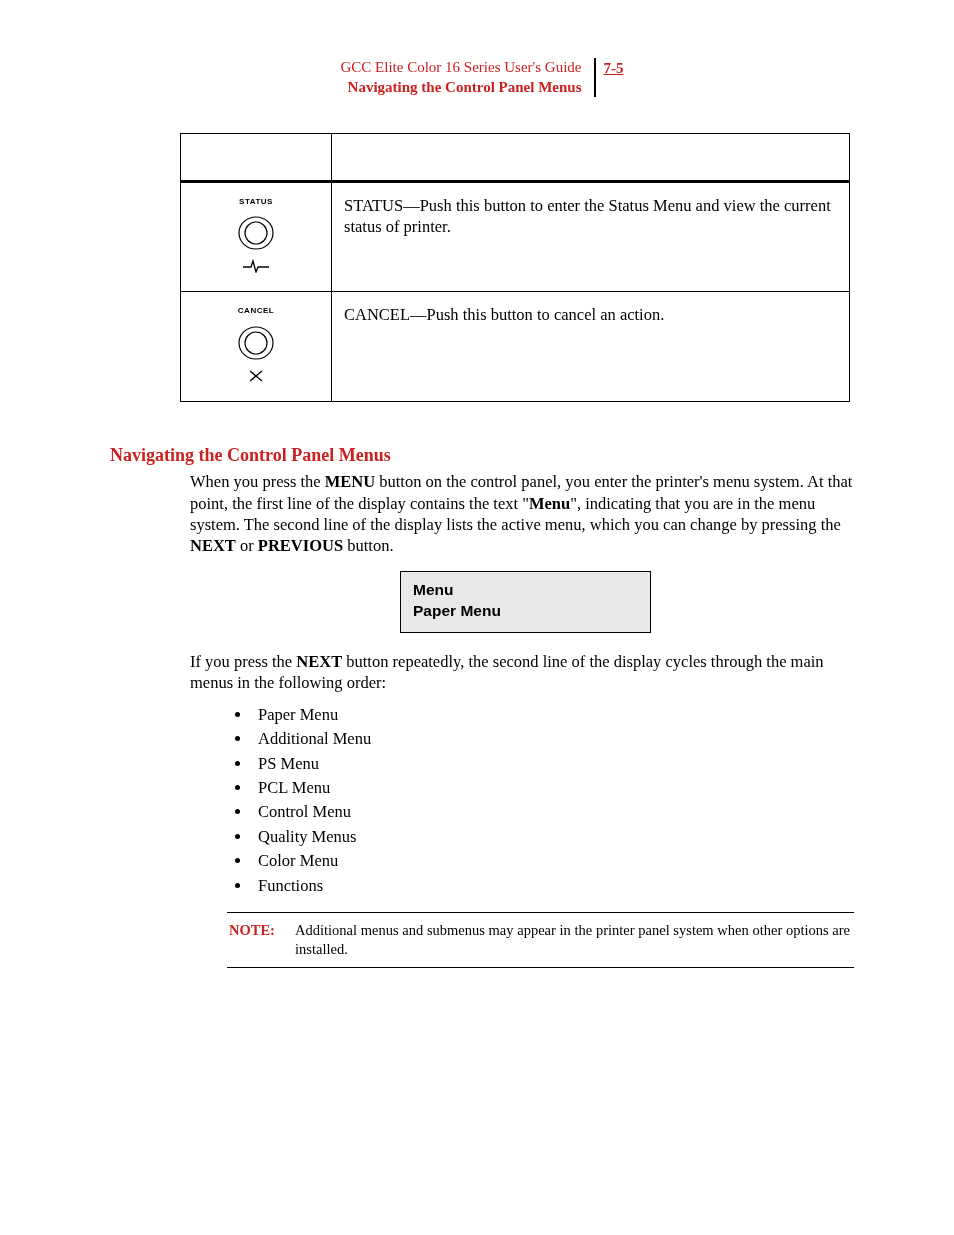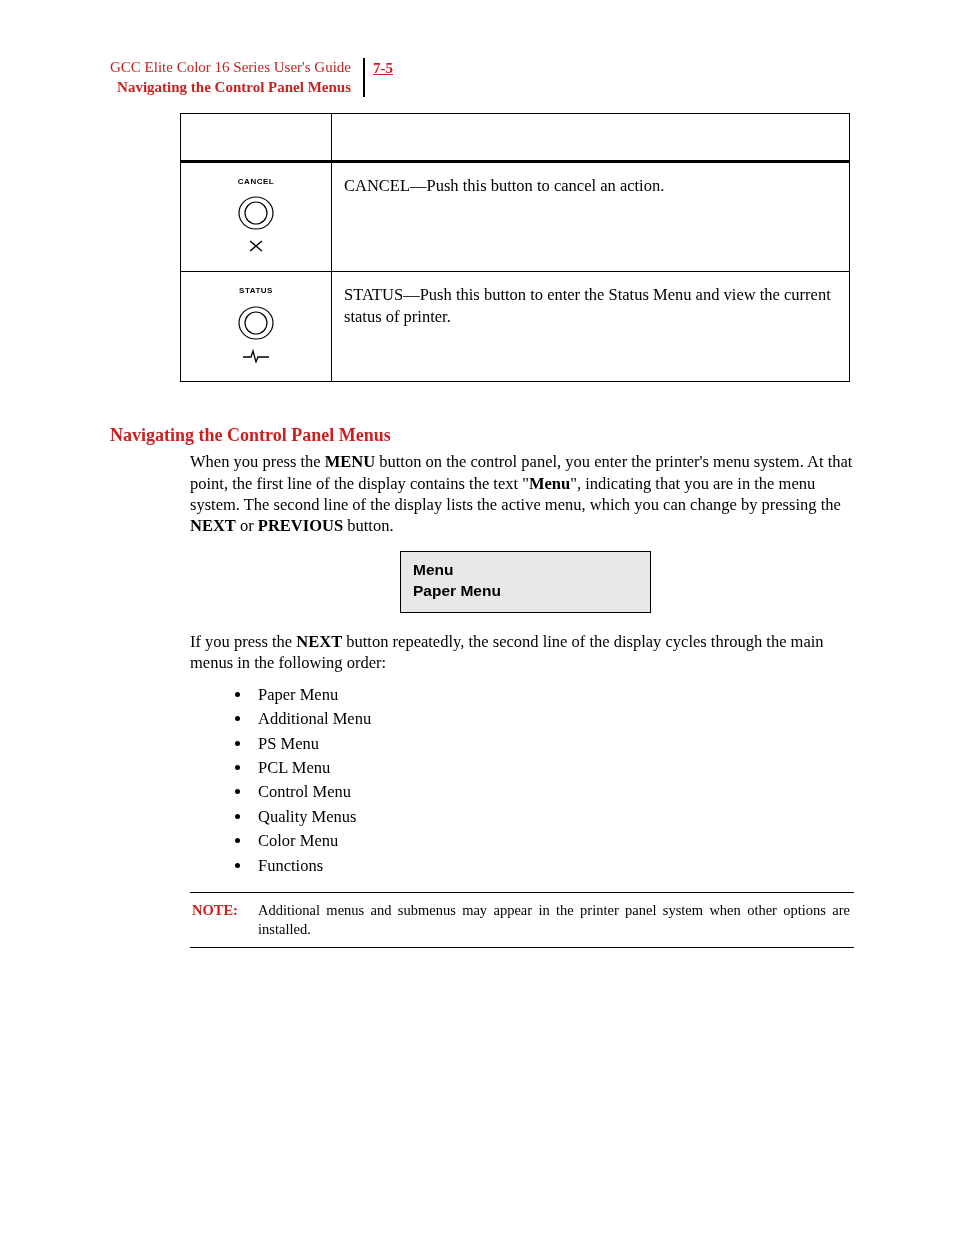--- a/index.html
+++ b/index.html
@@ -10,22 +10,22 @@
     color: #000;
     background: #fff;
     width: 954px;
     line-height: 1.3;
   }
   .page {
     padding: 58px 100px 60px 110px;
   }
   .header {
     display: flex;
-    justify-content: flex-start;
-    margin-bottom: 16px;
+    justify-content: center;
+    margin-bottom: 36px;
   }
   .header-block {
     display: flex;
     align-items: center;
     font-size: 15px;
   }
   .header-left {
     text-align: right;
     padding-right: 8px;
   }
@@ -112,20 +112,21 @@
     padding-left: 6px;
   }
 
   .note-block {
     border-top: 1px solid #000;
     border-bottom: 1px solid #000;
     padding: 8px 0;
     margin-top: 10px;
     display: flex;
     font-size: 14.5px;
+    margin-left: 37px;
   }
   .note-label {
     color: #cc1f1f;
     font-weight: bold;
     width: 66px;
     flex: 0 0 66px;
     padding-left: 2px;
   }
   .note-text {
     flex: 1;
@@ -152,52 +153,52 @@
   <table class="btns">
     <thead>
       <tr>
           <th></th>
           <th></th>
         </tr>
     </thead>
     <tbody>
       <tr>
         <td class="btn-cell">
+          <div class="btn-label-top">STATUS</div>
+          <div class="btn-shape">
+            <svg width="40" height="40" viewBox="0 0 40 40">
+              <ellipse cx="20" cy="20" rx="17" ry="16" fill="none" stroke="#000" stroke-width="1.2"></ellipse>
+              <circle cx="20" cy="20" r="11" fill="none" stroke="#000" stroke-width="1.2"></circle>
+            </svg>
+          </div>
+          <div class="btn-under">
+            <svg width="26" height="14" viewBox="0 0 26 14">
+              <polyline points="0,8 8,8 10,2 13,13 15,8 26,8" fill="none" stroke="#000" stroke-width="1.3"></polyline>
+            </svg>
+          </div>
+        </td>
+        <td class="desc-cell">STATUS—Push this button to enter the Status Menu and view the current status of printer.</td>
+      </tr>
+      <tr>
+        <td class="btn-cell">
           <div class="btn-label-top">CANCEL</div>
           <div class="btn-shape">
             <svg width="40" height="40" viewBox="0 0 40 40">
               <ellipse cx="20" cy="20" rx="17" ry="16" fill="none" stroke="#000" stroke-width="1.2"></ellipse>
               <circle cx="20" cy="20" r="11" fill="none" stroke="#000" stroke-width="1.2"></circle>
             </svg>
           </div>
           <div class="btn-under">
             <svg width="16" height="14" viewBox="0 0 16 14">
               <line x1="2" y1="2" x2="14" y2="12" stroke="#000" stroke-width="1.4"></line>
               <line x1="14" y1="2" x2="2" y2="12" stroke="#000" stroke-width="1.4"></line>
             </svg>
           </div>
         </td>
         <td class="desc-cell">CANCEL—Push this button to cancel an action.</td>
-      </tr>
-      <tr>
-        <td class="btn-cell">
-          <div class="btn-label-top">STATUS</div>
-          <div class="btn-shape">
-            <svg width="40" height="40" viewBox="0 0 40 40">
-              <ellipse cx="20" cy="20" rx="17" ry="16" fill="none" stroke="#000" stroke-width="1.2"></ellipse>
-              <circle cx="20" cy="20" r="11" fill="none" stroke="#000" stroke-width="1.2"></circle>
-            </svg>
-          </div>
-          <div class="btn-under">
-            <svg width="26" height="14" viewBox="0 0 26 14">
-              <polyline points="0,8 8,8 10,2 13,13 15,8 26,8" fill="none" stroke="#000" stroke-width="1.3"></polyline>
-            </svg>
-          </div>
-        </td>
-        <td class="desc-cell">STATUS—Push this button to enter the Status Menu and view the current status of printer.</td>
       </tr>
     </tbody>
   </table>
 
   <h2 class="section-title">Navigating the Control Panel Menus</h2>
 
   <div class="body-text">
     <p>
       <span>When you press the </span><span class="strong">MENU</span><span> button on the control panel, you enter the printer's menu system. At that point, the first line of the display contains the text "</span><span class="strong">Menu</span><span>", indicating that you are in the menu system. The second line of the display lists the active menu, which you can change by pressing the </span><span class="strong">NEXT</span><span> or </span><span class="strong">PREVIOUS</span><span> button.</span>
     </p>

